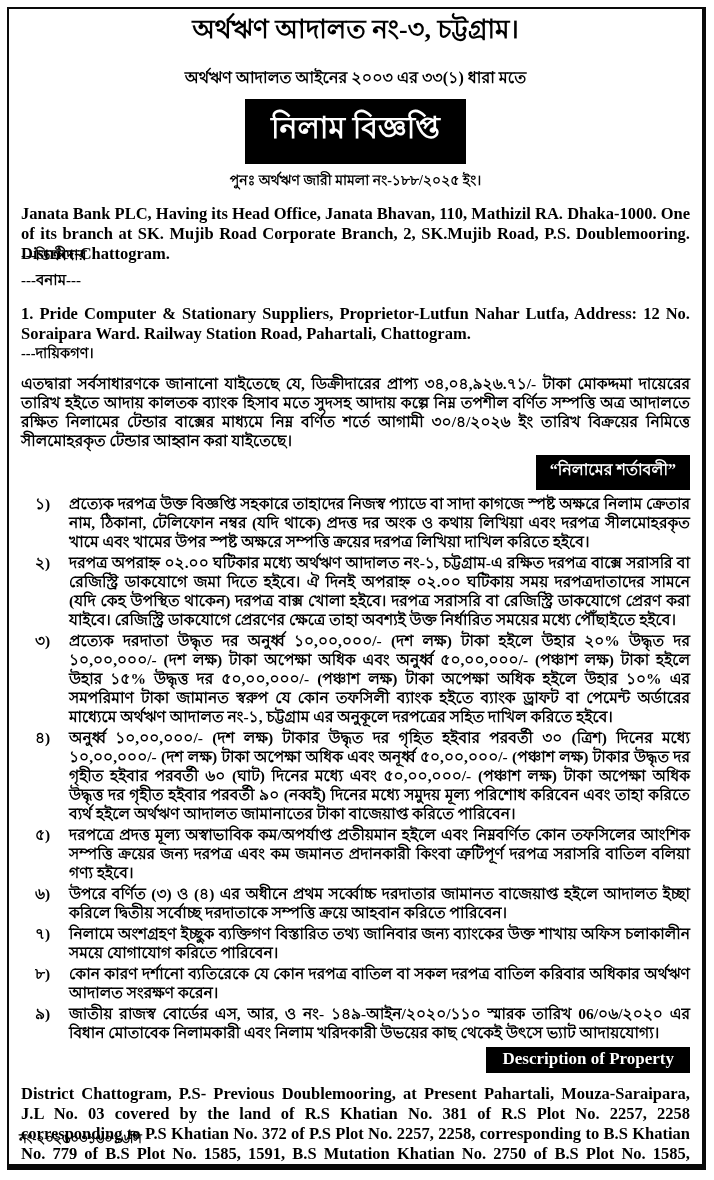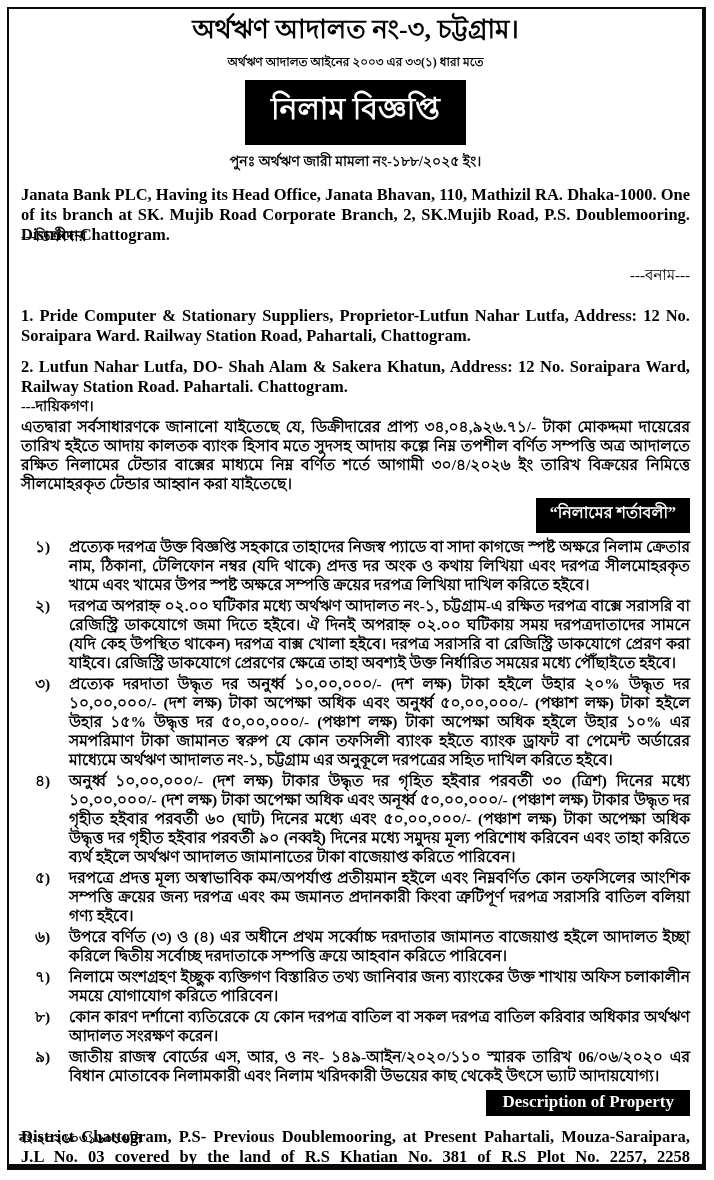--- a/index.html
+++ b/index.html
@@ -15,41 +15,41 @@
     border: 2px solid #0a0a0a;
     border-right-width: 4px;
     border-bottom: 6px solid #0a0a0a;
     padding: 6px 12px 16px 12px;
     overflow: hidden;
   }
   .court-title {
     font-size: 26px; font-weight: bold; text-align: center; line-height: 1.15;
   }
   .law-ref {
-    font-size: 12px; font-weight: bold; text-align: center; margin-top: 8px;
+    font-size: 16px; font-weight: bold; text-align: center; margin-top: 20px;
   }
   .title-box-wrap { text-align: center; margin: 7px 0 5px 0; }
   .black-box {
     display: inline-block; background: #000; color: #fff; font-weight: bold;
   }
   .title-box { font-size: 30px; padding: 5px 26px 9px 26px; }
   .case-line { font-size: 14px; font-weight: bold; text-align: center; margin-bottom: 2px; }
   .en-para {
     font-size: 16.5px; font-weight: bold; line-height: 20px;
     text-align: justify; margin-top: 11px;
   }
   .right-label {
     text-align: left; font-size: 14.5px; font-weight: bold; line-height: 18px;
     padding-right: 2px;
   }
   .pull-up { margin-top: -18px; }
-  .versus { text-align: right; font-size: 15px; font-weight: normal; margin: 18px 0; }
+  .versus { text-align: left; font-size: 15px; font-weight: bold; margin: 4px 0; }
   .bn-para {
     font-size: 15.5px; font-weight: bold; line-height: 19px; text-align: justify;
-    margin-top: 2px;
+    margin-top: 12px;
   }
   .section-head-wrap { text-align: right; margin: 5px 0 4px 0; }
   .section-head-bn { font-size: 16px; padding: 2px 14px 6px 14px; }
   .section-head-en { font-size: 17px; padding: 2px 16px 4px 16px; font-family: "Liberation Serif", serif; }
   .terms { margin-top: 2px; }
   .term { display: flex; margin-top: 2px; }
   .term-num {
     flex: 0 0 48px; padding-left: 14px;
     font-size: 15.5px; font-weight: bold; line-height: 19px;
   }
@@ -73,21 +73,20 @@
   </div>
 
   <div class="case-line">পুনঃ অর্থঋণ জারী মামলা নং-১৮৮/২০২৫ ইং।</div>
 
   <div class="en-para">Janata Bank PLC, Having its Head Office, Janata Bhavan, 110, Mathizil RA. Dhaka-1000. One of its branch at SK. Mujib Road Corporate Branch, 2, SK.Mujib Road, P.S. Doublemooring. District-Chattogram.</div>
   <div class="right-label pull-up">---ডিক্রীদার</div>
 
   <div class="versus">---বনাম---</div>
 
   <div class="en-para">1. Pride Computer &amp; Stationary Suppliers, Proprietor-Lutfun Nahar Lutfa, Address: 12 No. Soraipara Ward. Railway Station Road, Pahartali, Chattogram.</div>
-  <div class="en-para">2. Lutfun Nahar Lutfa, DO- Shah Alam &amp; Sakera Khatun, Address: 12 No. Soraipara Ward, Railway Station Road. Pahartali. Chattogram.</div>
   <div class="right-label">---দায়িকগণ।</div>
 
   <div class="bn-para">এতদ্বারা সর্বসাধারণকে জানানো যাইতেছে যে, ডিক্রীদারের প্রাপ্য ৩৪,০৪,৯২৬.৭১/- টাকা মোকদ্দমা দায়েরের তারিখ হইতে আদায় কালতক ব্যাংক হিসাব মতে সুদসহ আদায় কল্পে নিম্ন তপশীল বর্ণিত সম্পত্তি অত্র আদালতে রক্ষিত নিলামের টেন্ডার বাক্সের মাধ্যমে নিম্ন বর্ণিত শর্তে আগামী ৩০/৪/২০২৬ ইং তারিখ বিক্রয়ের নিমিত্তে সীলমোহরকৃত টেন্ডার আহ্বান করা যাইতেছে।</div>
 
   <div class="section-head-wrap">
     <span class="black-box section-head-bn">“নিলামের শর্তাবলী”</span>
   </div>
 
   <div class="terms">
     <div class="term">

